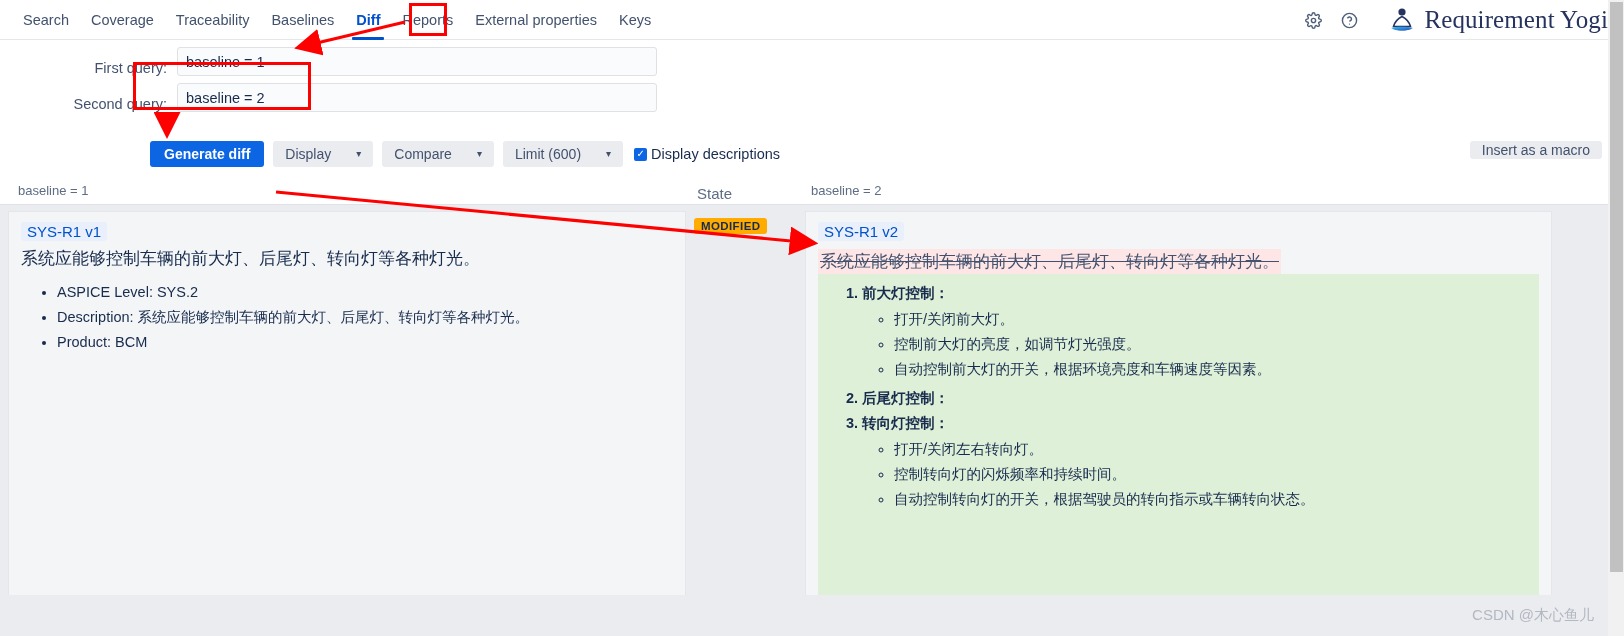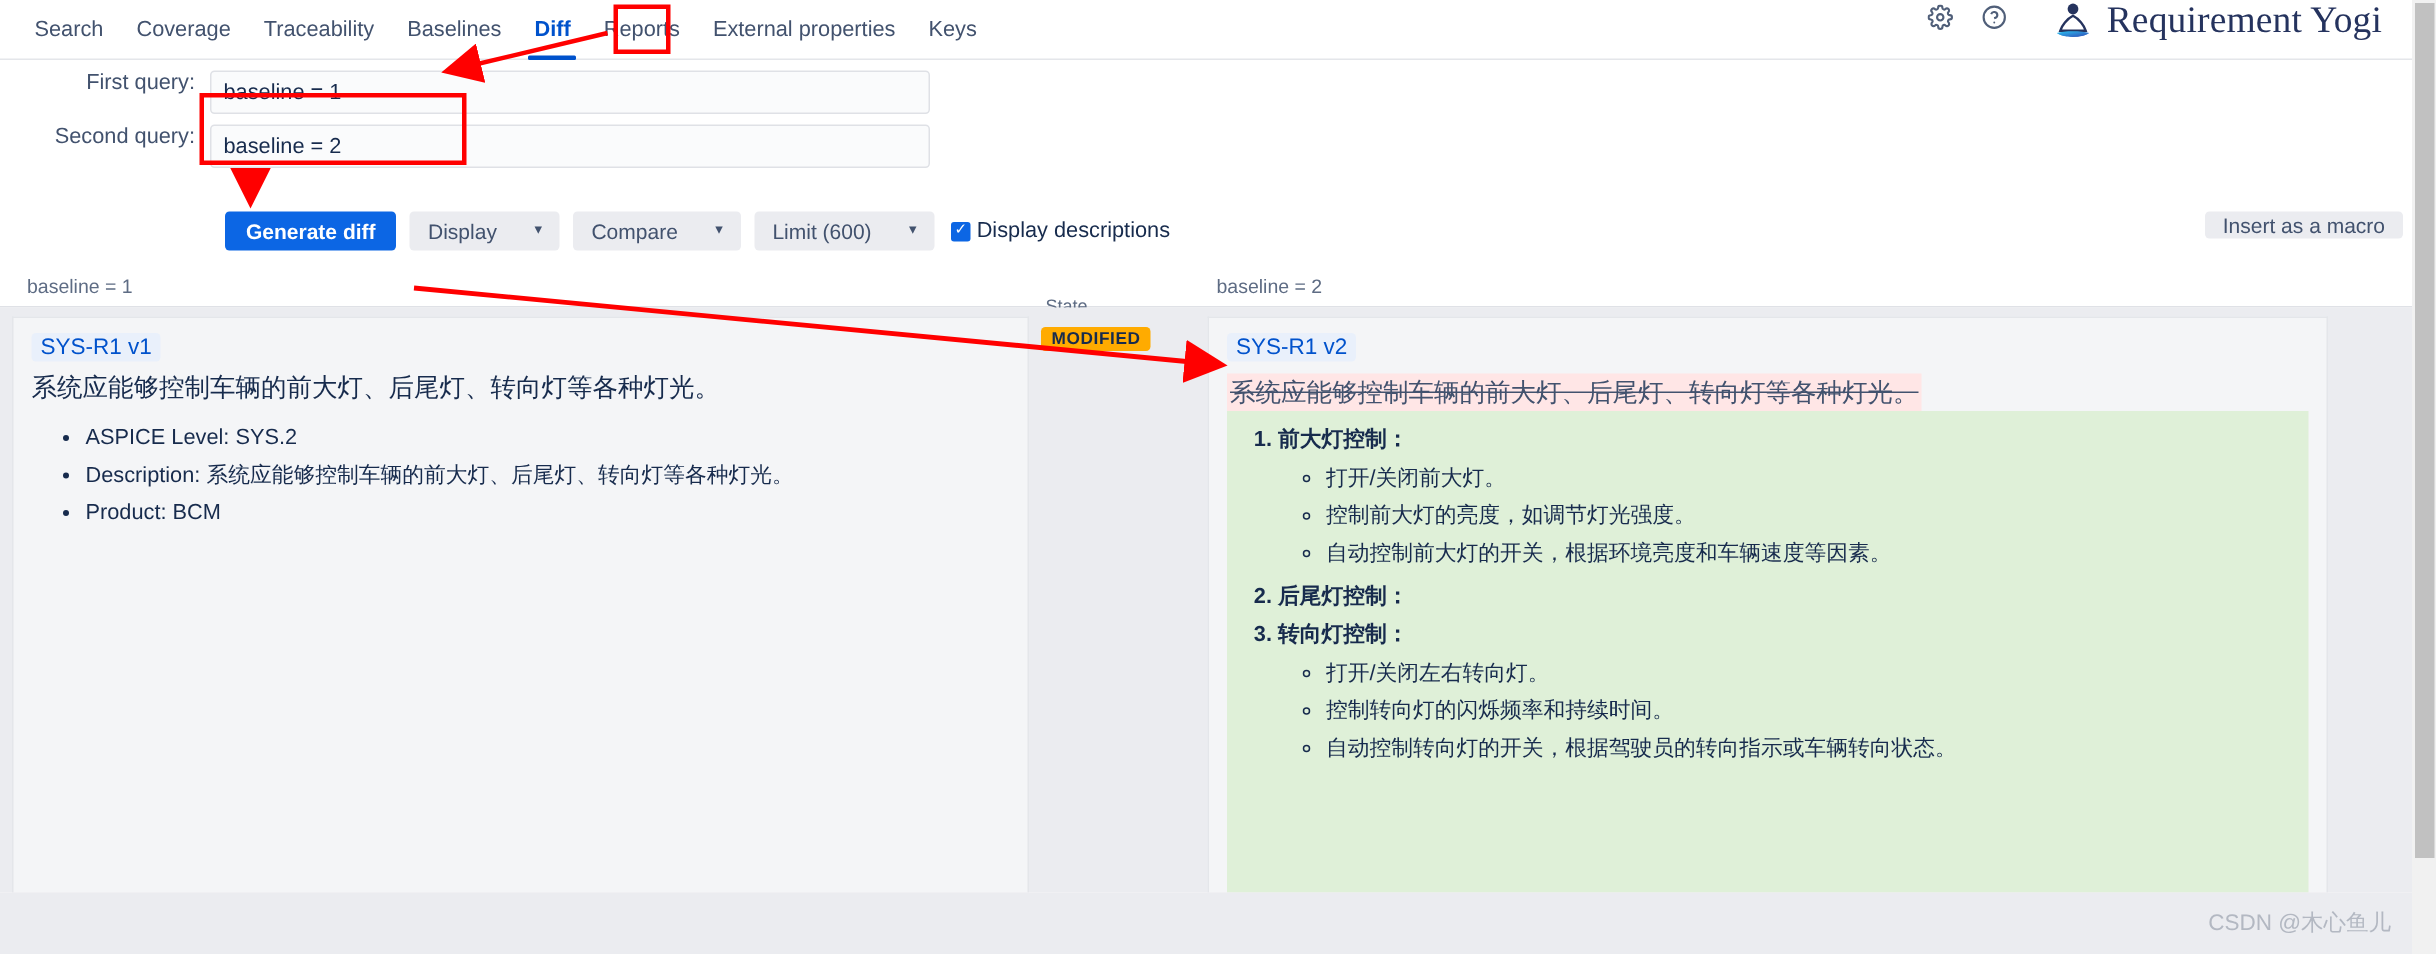--- a/index.html
+++ b/index.html
@@ -25,35 +25,35 @@
     padding: 0 11px; font-size: 14.5px; color: #42526e; cursor: pointer;
     white-space: nowrap;
   }
   .nav-tab.active { color: #0052cc; font-weight: 600; }
   .nav-tab.active::after {
     content: ""; position: absolute; left: 7px; right: 7px; bottom: 0;
     height: 3px; background: #0052cc; border-radius: 1px;
   }
   .nav-right {
     position: absolute; right: 0; top: 0; height: 40px;
-    display: flex; align-items: flex-start; gap: 14px; padding-right: 20px;
+    display: flex; align-items: center; gap: 14px; padding-right: 0;
   }
   .icon-btn {
     width: 22px; height: 22px; display: flex; align-items: center; justify-content: center;
     color: #505f79; cursor: pointer;
   }
   .brand { display: flex; align-items: center; gap: 8px; margin-left: 14px; }
   .brand-name {
     font-family: "Liberation Serif", "DejaVu Serif", serif;
     font-size: 25px; color: #25335e; letter-spacing: .1px; white-space: nowrap;
   }
 
   
   .form-area { position: absolute; left: 0; top: 40px; width: 1608px; }
-  .form-row { display: flex; align-items: flex-start; height: 29px; margin-top: 7px; }
+  .form-row { display: flex; align-items: flex-end; height: 29px; margin-top: 7px; padding-left: 37px; }
   .form-label {
     width: 140px; text-align: right; padding-right: 10px;
     font-size: 14.5px; color: #42526e; white-space: nowrap;
   }
   .form-input {
     width: 480px; height: 29px; border: 1px solid #dfe1e6; border-radius: 3px;
     background: #fafbfc; font-size: 14.5px; color: #172b4d;
     padding: 0 8px; font-family: inherit; outline: none;
   }
 
@@ -82,21 +82,21 @@
     background: #ebecf0; color: #42526e; border: none; border-radius: 3px;
     font-size: 14px; font-family: inherit; padding: 0 12px; cursor: pointer;
   }
 
   
   .diff-head {
     position: absolute; left: 0; top: 180px; width: 1608px; height: 25px;
     border-bottom: 1px solid #dfe1e6;
   }
   .dh-left  { position: absolute; left: 18px;  top: 3px; font-size: 13px; color: #5e6c84; }
-  .dh-state { position: absolute; left: 697px; top: 17px; font-size: 12px; color: #5e6c84; }
+  .dh-state { position: absolute; left: 697px; top: 5px; font-size: 15px; color: #5e6c84; }
   .dh-right { position: absolute; left: 811px; top: 3px; font-size: 13px; color: #5e6c84; }
 
   .diff-body {
     position: absolute; left: 0; top: 205px; width: 1608px; height: 390px;
     background: #ebecf0;
   }
   .panel-left {
     position: absolute; left: 8px; top: 6px; width: 678px; height: 384px;
     background: #f4f5f7; border: 1px solid #e4e6ea; border-bottom: none;
     padding: 10px 12px;
@@ -124,21 +124,21 @@
   ul.attrs { margin: 8px 0 0 0; padding-left: 36px; }
   ul.attrs li {
     font-size: 14.5px; color: #172b4d; line-height: 1.72; list-style: disc;
   }
 
   .added-block {
     background: #dff0d8; margin: 0 6px 0 6px; padding: 4px 0 6px 0;
     position: absolute; left: 6px; right: 6px; top: 42px; bottom: 0;
     overflow: hidden;
   }
-  ol.sections { margin: 4px 0 0 0; padding-left: 34px; }
+  ol.sections { margin: 4px 0 0 0; padding-left: 44px; }
   ol.sections > li {
     font-size: 14.5px; color: #172b4d; font-weight: 700; line-height: 1.55;
     margin-top: 2px;
   }
   ol.sections ul.subs { margin: 3px 0 6px 0; padding-left: 32px; }
   ol.sections ul.subs li {
     list-style: circle; font-size: 14.5px; color: #172b4d; font-weight: 400;
     line-height: 1.7;
   }
 

